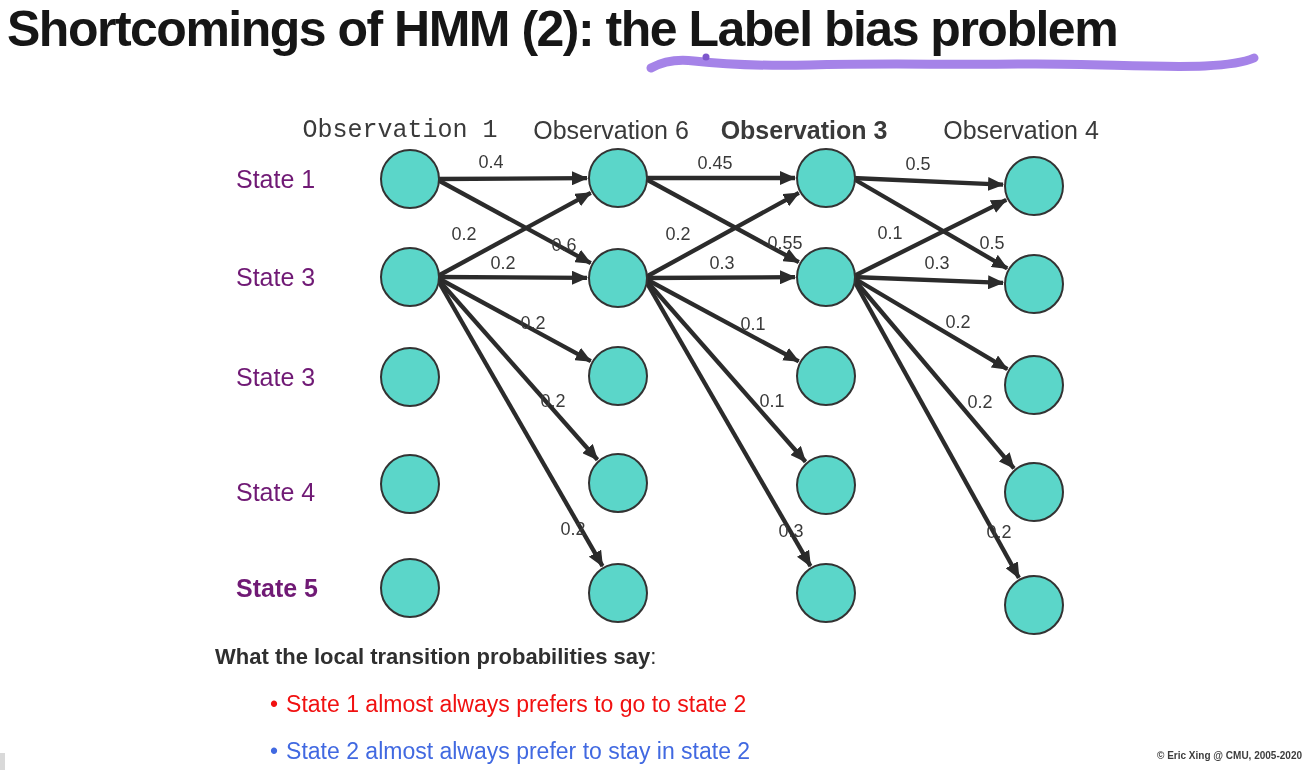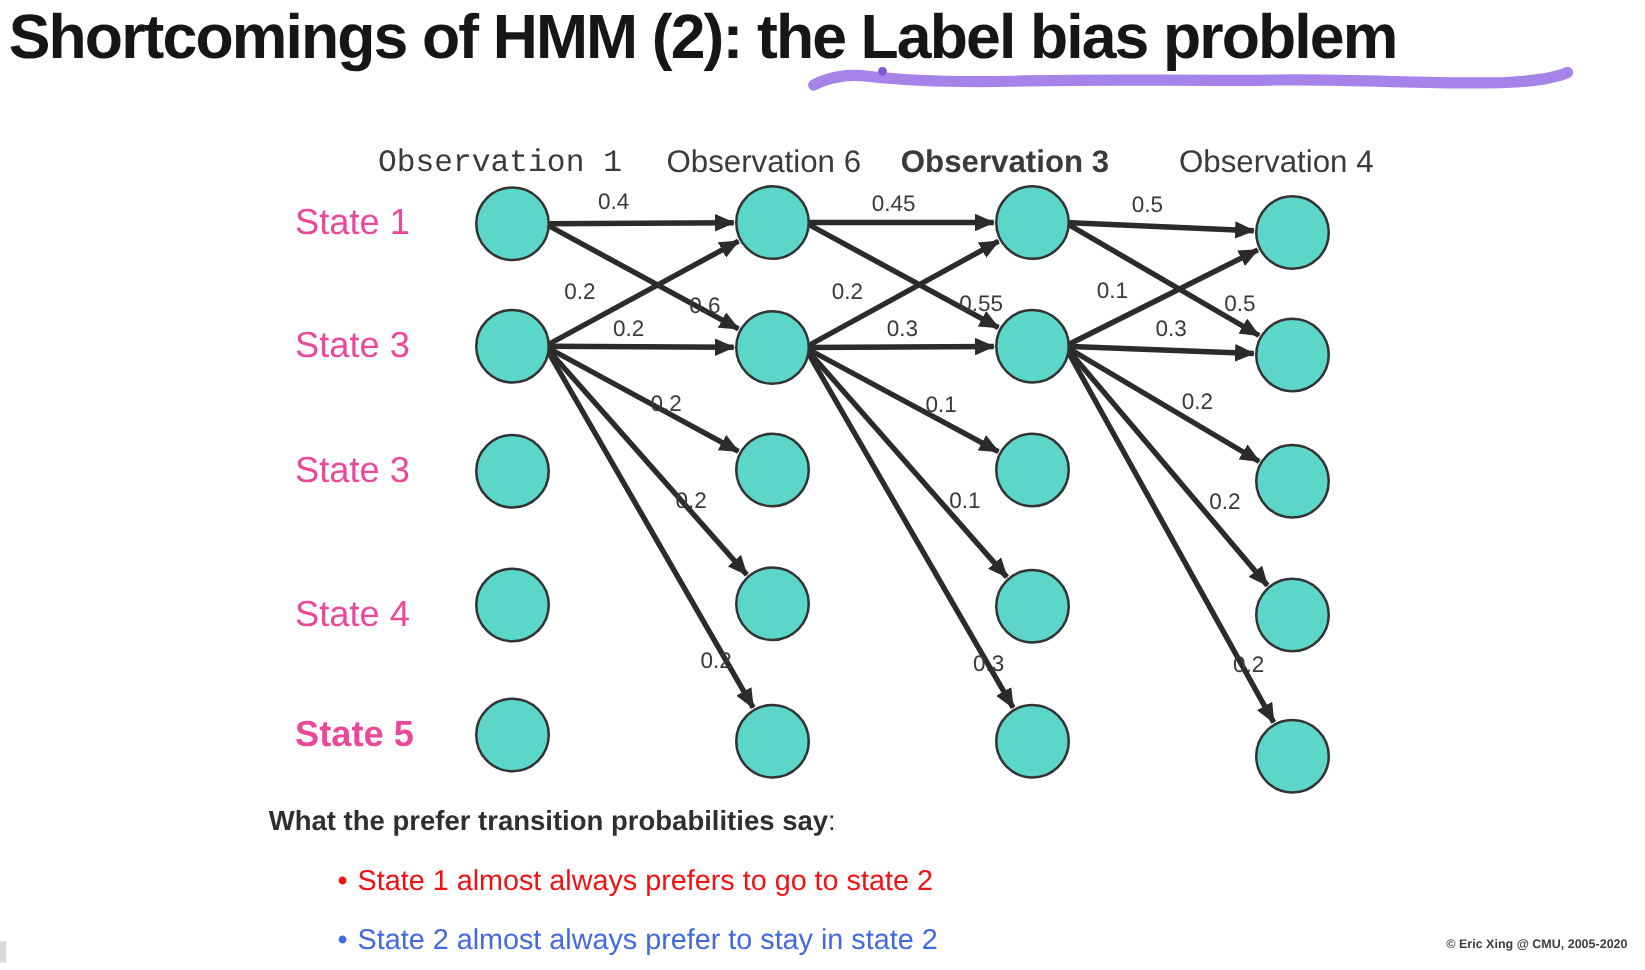--- a/index.html
+++ b/index.html
@@ -16,21 +16,21 @@
     color:#161616;white-space:nowrap;
   }
   #trellis-svg{position:absolute;left:0;top:0;z-index:1;}
   .layer{position:absolute;left:0;top:0;width:100%;height:100%;z-index:2;}
   .obs-header{
     position:absolute;transform:translate(-50%,-50%);
     font-size:25px;color:#3a3a3a;white-space:nowrap;
   }
   .state-label{
     position:absolute;transform:translateY(-50%);
-    font-size:29px;color:#ec4899;white-space:nowrap;
+    font-size:25px;color:#701a75;white-space:nowrap;
   }
   .prob-label{
     position:absolute;transform:translate(-50%,-50%);
     font-size:18px;color:#3a3a3a;white-space:nowrap;
   }
   .notes-heading{
     position:absolute;left:215px;top:644px;
     font-size:22px;color:#2f2f2f;white-space:nowrap;
   }
   .notes-heading .bold{font-weight:bold;}
@@ -149,21 +149,21 @@
         <div class="prob-label" style="left: 918px; top: 164px;">0.5</div>
         <div class="prob-label" style="left: 992px; top: 243px;">0.5</div>
         <div class="prob-label" style="left: 890px; top: 233px;">0.1</div>
         <div class="prob-label" style="left: 937px; top: 263px;">0.3</div>
         <div class="prob-label" style="left: 958px; top: 322px;">0.2</div>
         <div class="prob-label" style="left: 980px; top: 402px;">0.2</div>
         <div class="prob-label" style="left: 999px; top: 532px;">0.2</div>
       </div>
 
     <div class="notes-heading">
-      <span class="bold">What the prefer transition probabilities say</span><span>:</span>
+      <span class="bold">What the local transition probabilities say</span><span>:</span>
     </div>
     <div id="bullets-container">
         <div class="bullet-row" style="top: 691px; color: rgb(241, 17, 17);"><span class="glyph">•</span><span>State 1 almost always prefers to go to state 2</span></div>
         <div class="bullet-row" style="top: 738px; color: rgb(65, 105, 225);"><span class="glyph">•</span><span>State 2 almost always prefer to stay in state 2</span></div>
       </div>
 
     <div class="copyright">© Eric Xing @ CMU, 2005-2020</div>
     <div class="edge-artifact"></div>
   </div>
 

